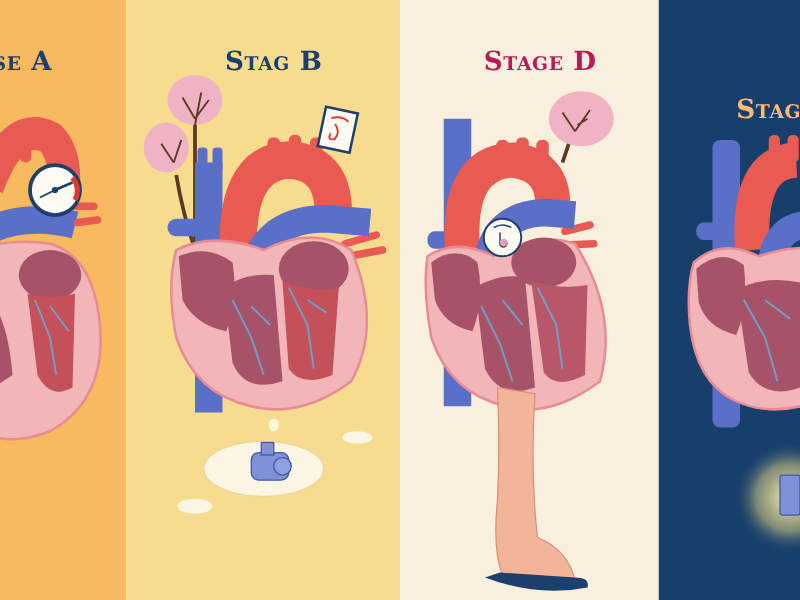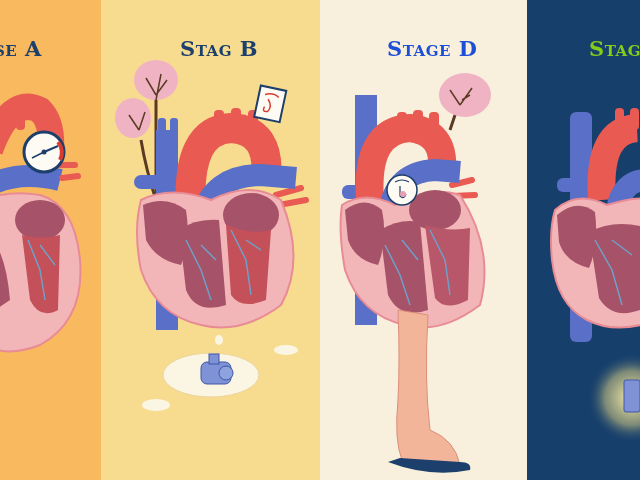--- a/index.html
+++ b/index.html
@@ -82,21 +82,21 @@
   </svg>
   <svg width="219" height="480">
     <g transform="rotate(12 170 105)">
       <rect x="156" y="88" width="26" height="32" fill="#fdfbf3" stroke="#1d3f6b" stroke-width="2"></rect>
       <path d="M162 96 Q170 92 176 96 M166 100 Q172 106 168 112 Q162 114 164 108" stroke="#d93b30" stroke-width="1.5" fill="none"></path>
     </g>
   </svg>
 </div>
 
 <div class="panel" style="left:320px;width:207px;background:#f8f0dc;">
-  <div class="title" style="left:67px;color:#1d4ed8;">Stage D</div>
+  <div class="title" style="left:67px;color:#be185d;">Stage D</div>
   <svg width="207" height="480">
 
     <path d="M130 130 L140 100" stroke="#5a3a22" stroke-width="3"></path>
     <ellipse cx="145" cy="95" rx="26" ry="22" fill="#f0b3c4"></ellipse>
     <path d="M140 105 L130 90 M140 105 L152 88 M142 100 L150 95" stroke="#5a3a22" stroke-width="1.5"></path>
 
     <rect x="35" y="95" width="22" height="230" fill="#5a6fc7"></rect>
     <rect x="22" y="185" width="22" height="14" rx="6" fill="#5a6fc7"></rect>
 
     <path d="M50 200 Q45 130 90 128 Q125 132 122 170" stroke="#e85a52" stroke-width="28" fill="none"></path>
@@ -118,21 +118,21 @@
     <path d="M68 462 Q110 478 150 470 Q152 462 140 462 L80 458 Z" fill="#1d3f6b"></path>
   </svg>
   <svg width="207" height="480">
     <circle cx="82" cy="190" r="15" fill="#fdfbf3" stroke="#1d3f6b" stroke-width="1.5"></circle>
     <path d="M75 182 Q82 178 89 182 M80 186 L80 196 Q84 200 86 194" stroke="#1d3f6b" stroke-width="1.2" fill="none"></path>
     <circle cx="83" cy="194" r="3" fill="#e9a0b5"></circle>
   </svg>
 </div>
 
 <div class="panel" style="left:527px;width:113px;background:#163f6b;">
-  <div class="title" style="left:62px;color:#84cc16;">Stag</div>
+  <div class="title" style="left:62px;color:#fdba74;margin-top:38px;">Stag</div>
   <svg width="113" height="480">
     <defs>
       <radialGradient id="glow" cx="0.5" cy="0.5" r="0.5">
         <stop offset="0" stop-color="#fbf3b0" stop-opacity="1"></stop>
         <stop offset="0.6" stop-color="#e6d684" stop-opacity="0.5"></stop>
         <stop offset="1" stop-color="#163f6b" stop-opacity="0"></stop>
       </radialGradient>
     </defs>
 
     <rect x="43" y="112" width="22" height="230" rx="6" fill="#5a6fc7"></rect>

